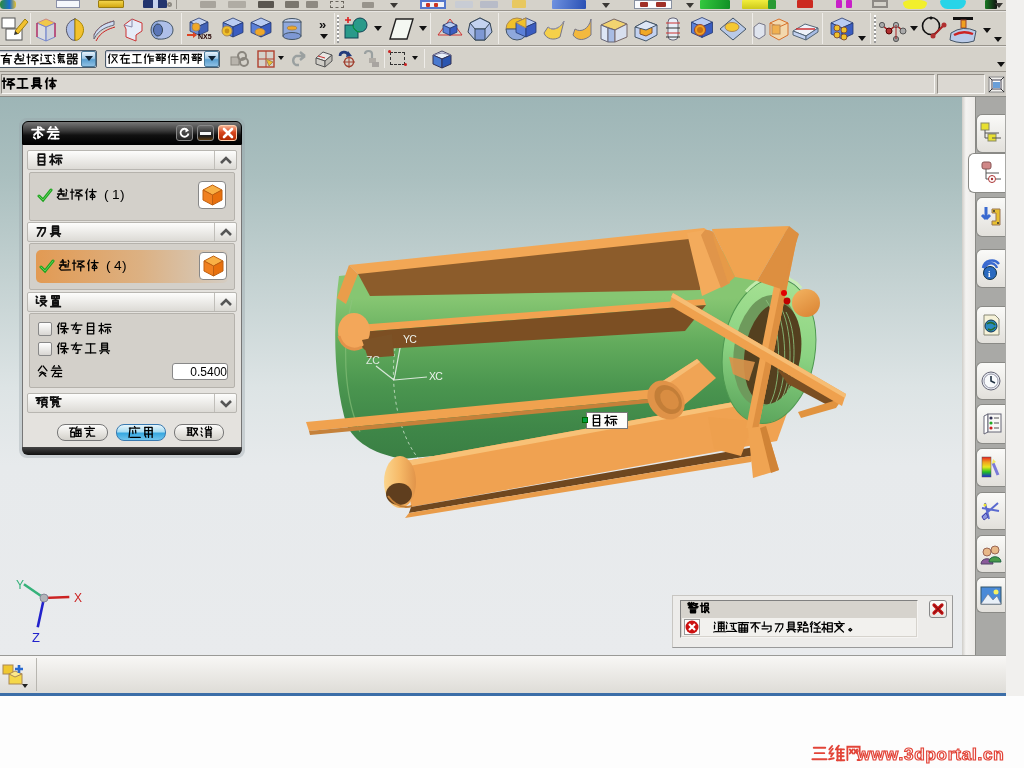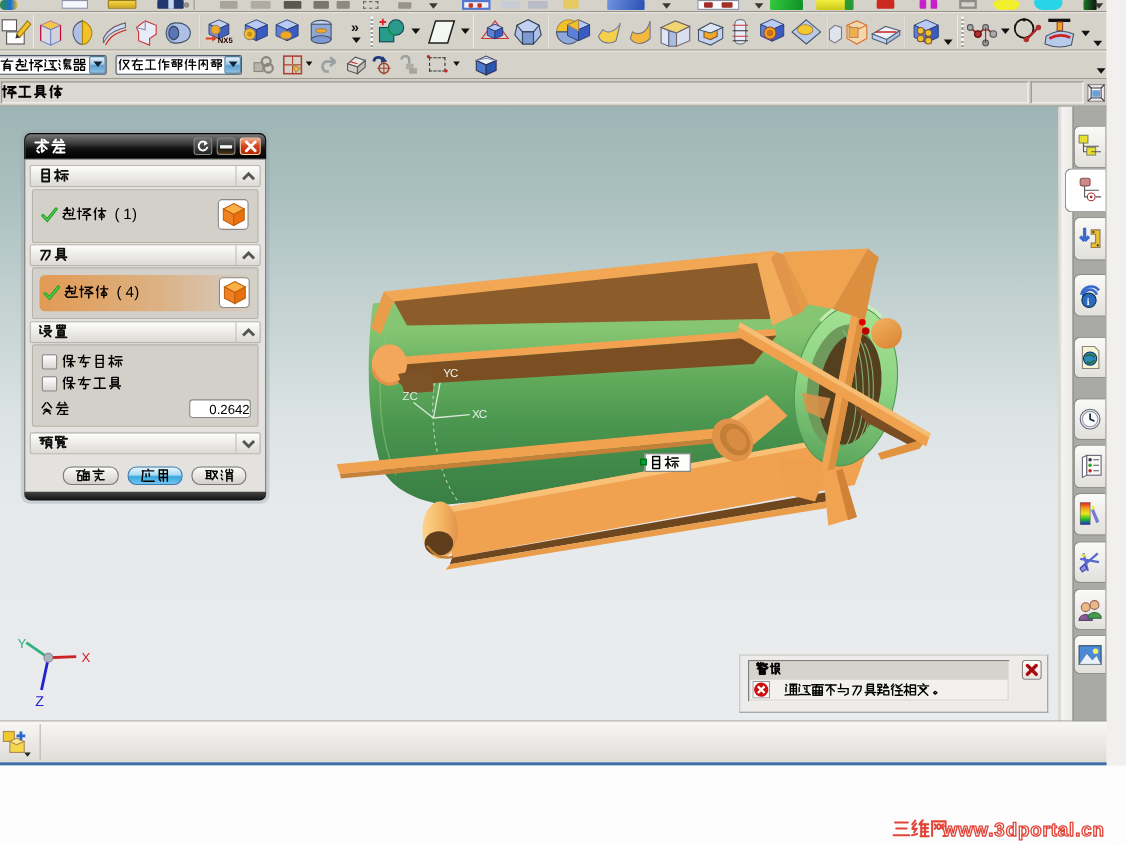--- a/index.html
+++ b/index.html
@@ -1131,21 +1131,21 @@
         <polyline points="66,6 74,16" stroke-width="10"></polyline>
         <polyline points="18,24 82,24" stroke-width="10"></polyline>
         <polyline points="10,42 90,42" stroke-width="10"></polyline>
         <polyline points="46,42 18,90" stroke-width="10"></polyline>
         <polyline points="38,64 88,64" stroke-width="10"></polyline>
         <polyline points="64,64 64,90" stroke-width="10"></polyline>
         <polyline points="36,90 90,90" stroke-width="10"></polyline>
       </g>
     </svg>
     <div class="abs" style="left:172px;top:363px;width:56px;height:17px;background:#fff;border:1px solid #888;border-radius:3px"></div>
-    <div class="abs" style="left:174px;top:365px;width:53px;height:13px;font-size:12px;text-align:right;color:#000;font-family:Liberation Sans">0.2642</div>
+    <div class="abs" style="left:174px;top:365px;width:53px;height:13px;font-size:12px;text-align:right;color:#000;font-family:Liberation Sans">0.5400</div>
     <div class="abs" style="left:27px;top:393px;width:210px;height:20px;background:linear-gradient(#fdfdfc,#dcdad5);border:1px solid #b8b6b1;border-radius:2px"></div>
     <svg style="position:absolute;left:35px;top:396px;width:28px;height:15px;overflow:visible" viewBox="0 0 28 15">
       <g transform="translate(0.0,0) scale(0.1300)" fill="none" stroke="#111" stroke-linecap="round" stroke-linejoin="round">
         <polyline points="8,14 40,14 14,34 42,34" stroke-width="13"></polyline>
         <polyline points="30,34 30,58 20,56" stroke-width="13"></polyline>
         <polyline points="48,12 96,12" stroke-width="13"></polyline>
         <polyline points="70,12 70,28" stroke-width="13"></polyline>
         <polyline points="54,30 90,30 90,66 54,66 54,30" stroke-width="13"></polyline>
         <polyline points="54,48 90,48" stroke-width="13"></polyline>
         <polyline points="64,70 52,86" stroke-width="13"></polyline>

